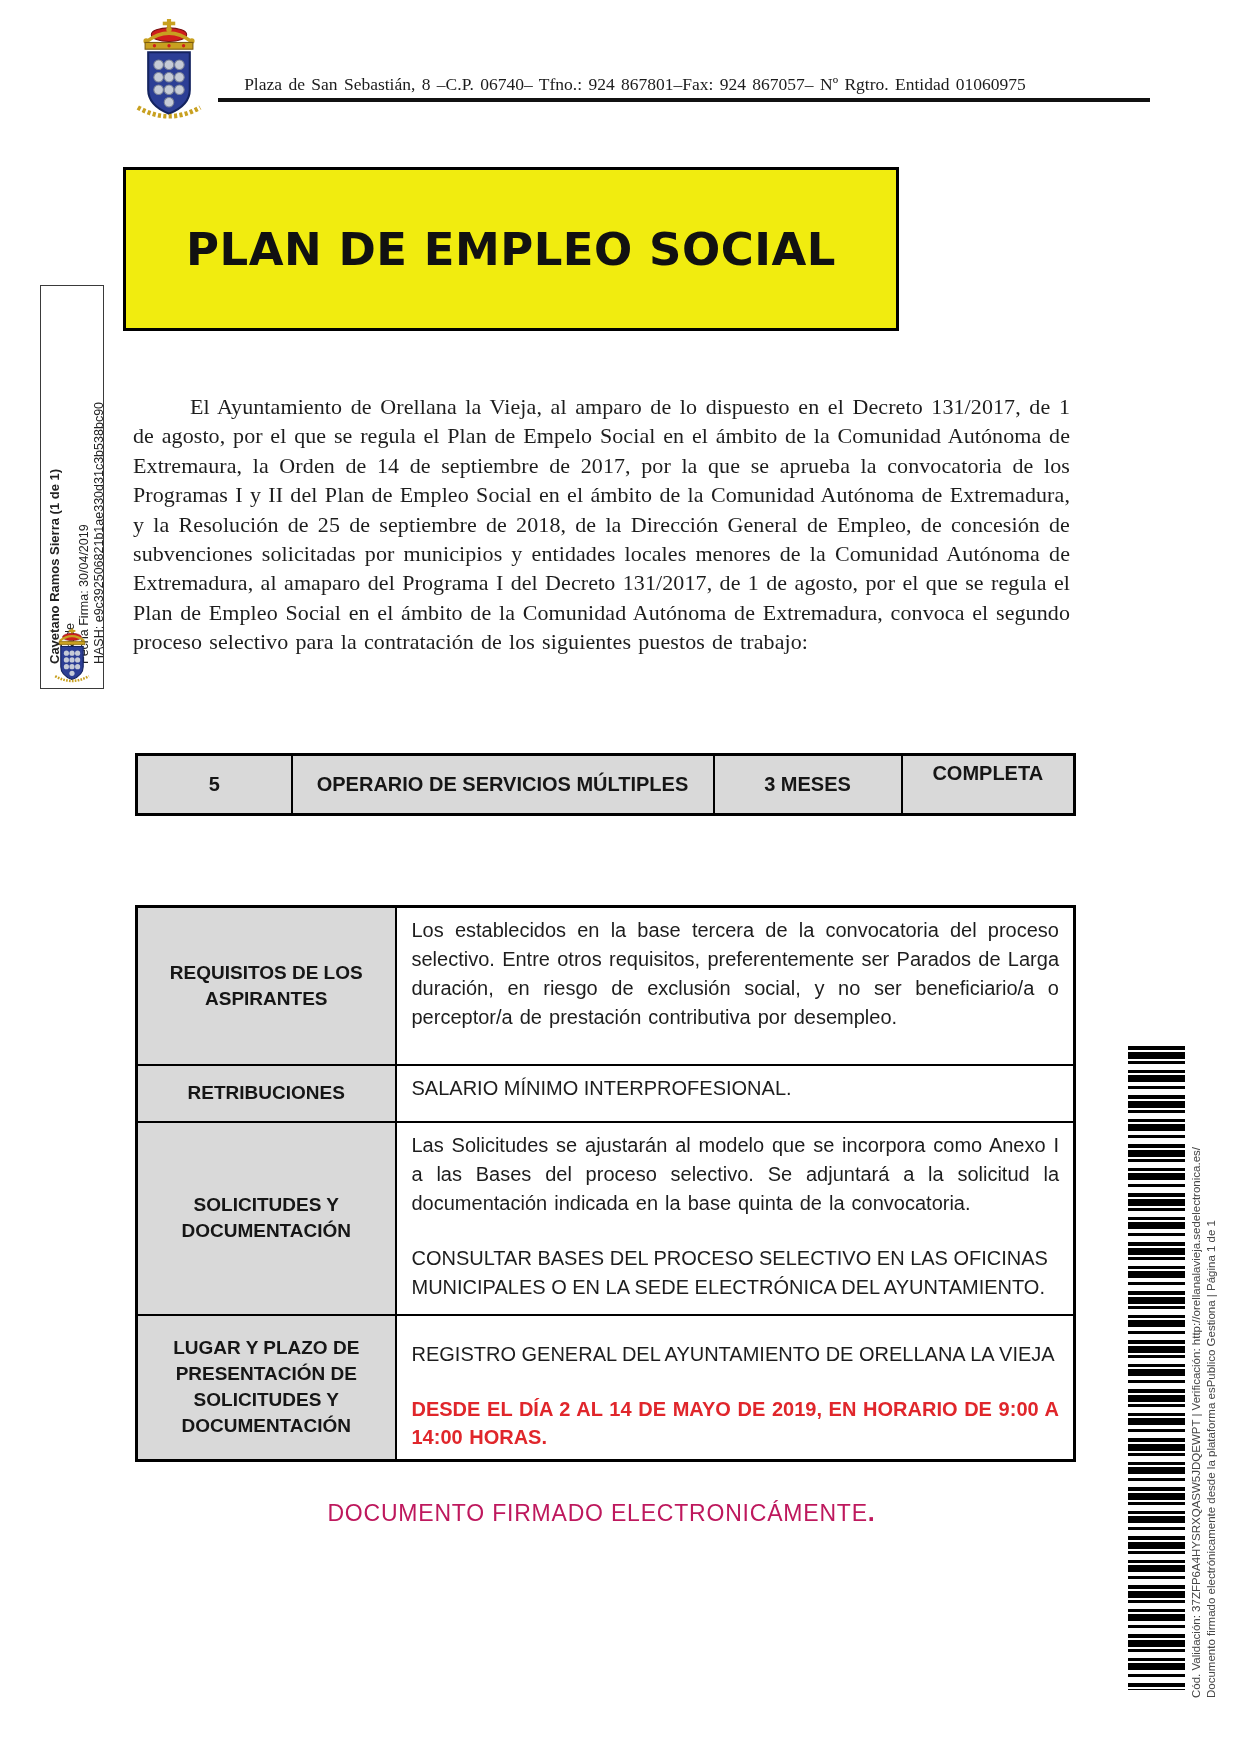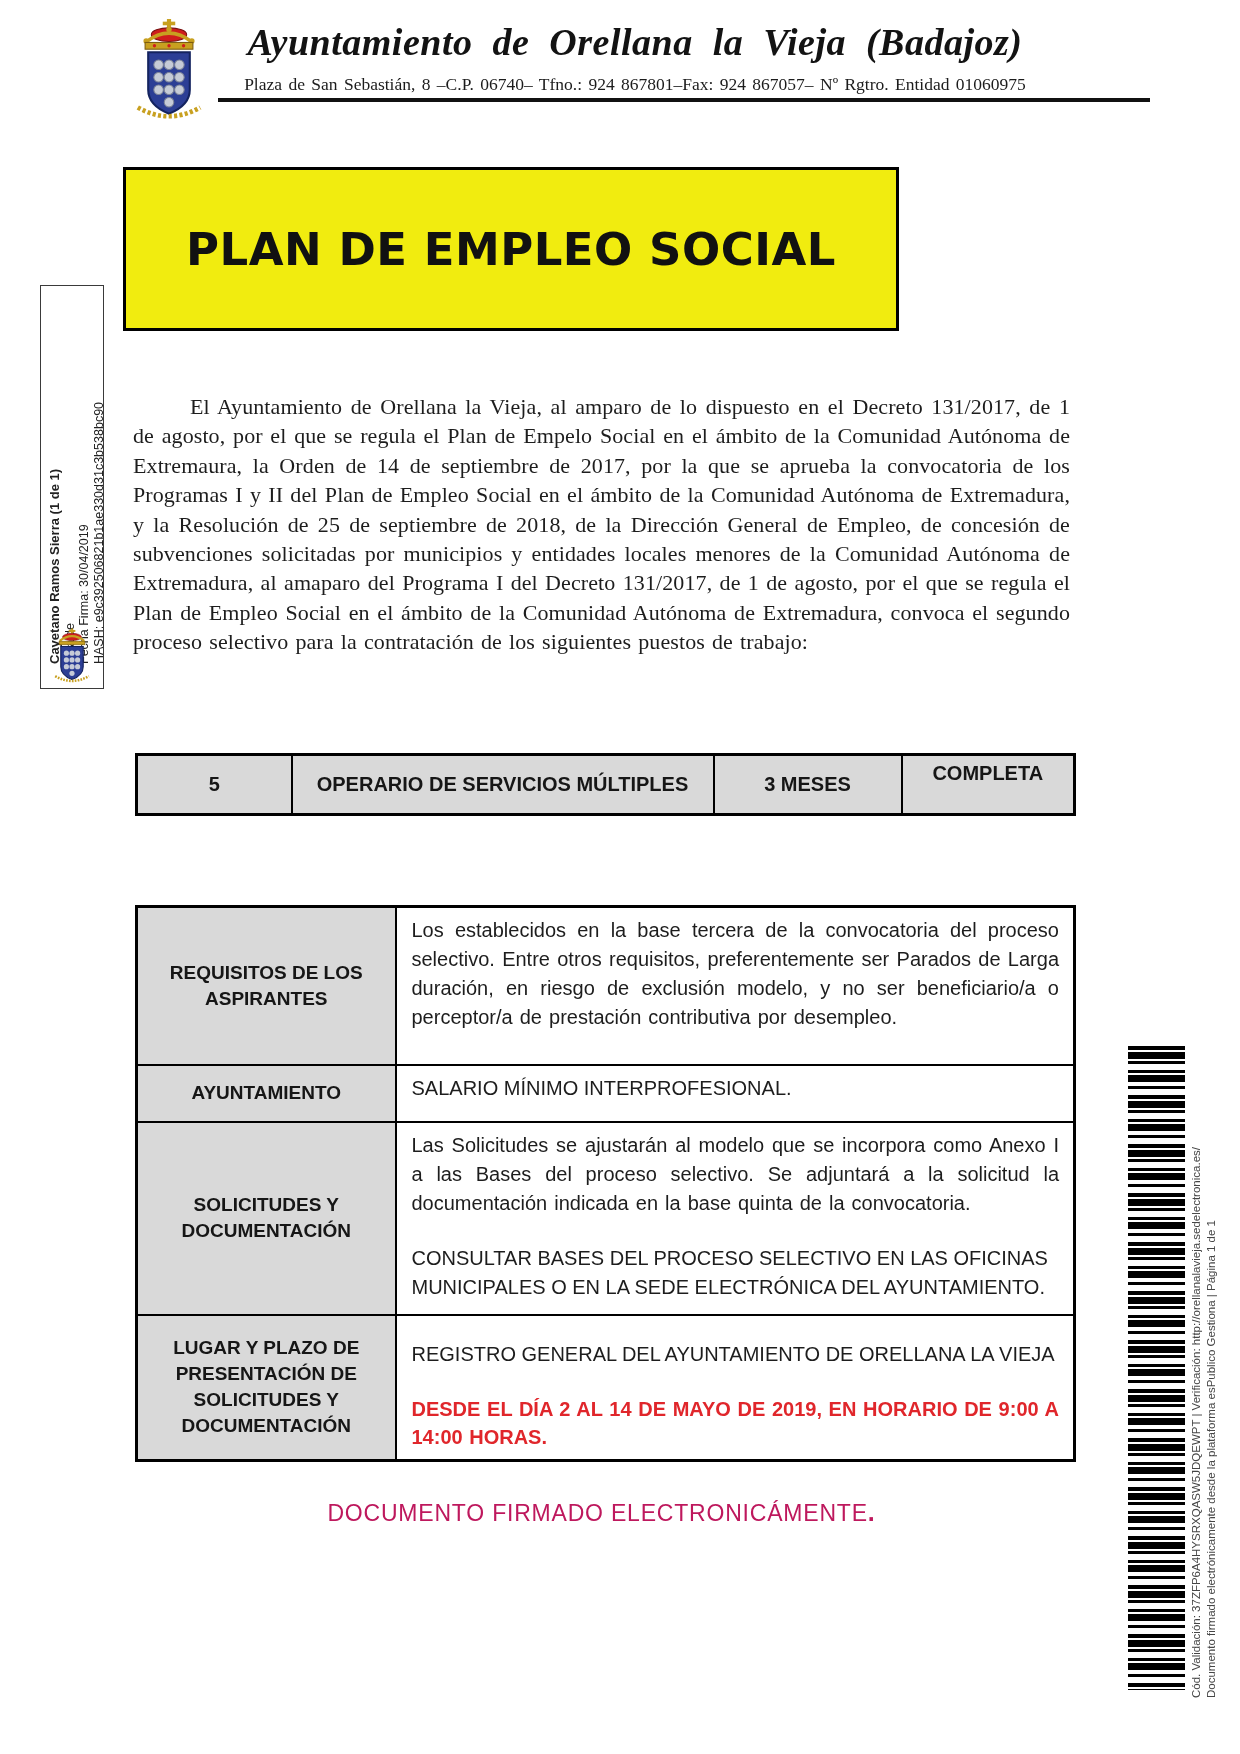--- a/index.html
+++ b/index.html
@@ -120,21 +120,20 @@
       <circle cx="26" cy="57" r="4.6"></circle>
         <circle cx="36" cy="57" r="4.6"></circle>
         <circle cx="46" cy="57" r="4.6"></circle>
       <circle cx="26" cy="69" r="4.6"></circle>
         <circle cx="36" cy="69" r="4.6"></circle>
         <circle cx="46" cy="69" r="4.6"></circle>
       <circle cx="36" cy="81" r="4.6"></circle>
     </g>
     <path d="M6 86 Q36 103 66 86" fill="none" stroke="#C8A020" stroke-width="4.5" stroke-dasharray="3 2.2"></path>
   </svg>
-  <div class="hdr-title">Ayuntamiento de Orellana la Vieja (Badajoz)</div>
   <div class="hdr-sub">Plaza de San Sebastián, 8 –C.P. 06740– Tfno.: 924 867801–Fax: 924 867057– Nº Rgtro. Entidad 01060975</div>
   <div class="hdr-rule"></div>
 
   <div class="banner">
     <div>PLAN DE EMPLEO SOCIAL</div>
   </div>
 
   <div class="intro">El Ayuntamiento de Orellana la Vieja, al amparo de lo dispuesto en el Decreto 131/2017, de 1 de agosto, por el que se regula el Plan de Empelo Social en el ámbito de la Comunidad Autónoma de Extremaura, la Orden de 14 de septiembre de 2017, por la que se aprueba la convocatoria de los Programas I y II del Plan de Empleo Social en el ámbito de la Comunidad Autónoma de Extremadura, y la Resolución de 25 de septiembre de 2018, de la Dirección General de Empleo, de concesión de subvenciones solicitadas por municipios y entidades locales menores de la Comunidad Autónoma de Extremadura, al amaparo del Programa I del Decreto 131/2017, de 1 de agosto, por el que se regula el Plan de Empleo Social en el ámbito de la Comunidad Autónoma de Extremadura, convoca el segundo proceso selectivo para la contratación de los siguientes puestos de trabajo:</div>
 
   <table class="tbl pos-tbl">
@@ -156,25 +155,25 @@
 
   <table class="tbl det-tbl">
     <colgroup>
         <col style="width:259px">
         <col style="width:679px">
       </colgroup>
     <tbody>
         <tr style="height:158px">
       <td class="lbl">REQUISITOS DE LOS ASPIRANTES</td>
       <td class="bod">
-            <div class="jst">Los establecidos en la base tercera de la convocatoria del proceso selectivo. Entre otros requisitos, preferentemente ser Parados de Larga duración, en riesgo de exclusión modelo, y no ser beneficiario/a o perceptor/a de prestación contributiva por desempleo.</div>
+            <div class="jst">Los establecidos en la base tercera de la convocatoria del proceso selectivo. Entre otros requisitos, preferentemente ser Parados de Larga duración, en riesgo de exclusión social, y no ser beneficiario/a o perceptor/a de prestación contributiva por desempleo.</div>
           </td>
     </tr>
     <tr style="height:57px">
-      <td class="lbl">AYUNTAMIENTO</td>
+      <td class="lbl">RETRIBUCIONES</td>
       <td class="bod">
             <div>SALARIO MÍNIMO INTERPROFESIONAL.</div>
           </td>
     </tr>
     <tr style="height:193px">
       <td class="lbl">SOLICITUDES Y DOCUMENTACIÓN</td>
       <td class="bod">
         <div class="jst">Las Solicitudes se ajustarán al modelo que se incorpora como Anexo I a las Bases del proceso selectivo. Se adjuntará a la solicitud la documentación indicada en la base quinta de la convocatoria.</div>
         <div class="note-block">CONSULTAR BASES DEL PROCESO SELECTIVO  EN LAS OFICINAS MUNICIPALES O EN LA SEDE ELECTRÓNICA DEL AYUNTAMIENTO.</div>
       </td>

